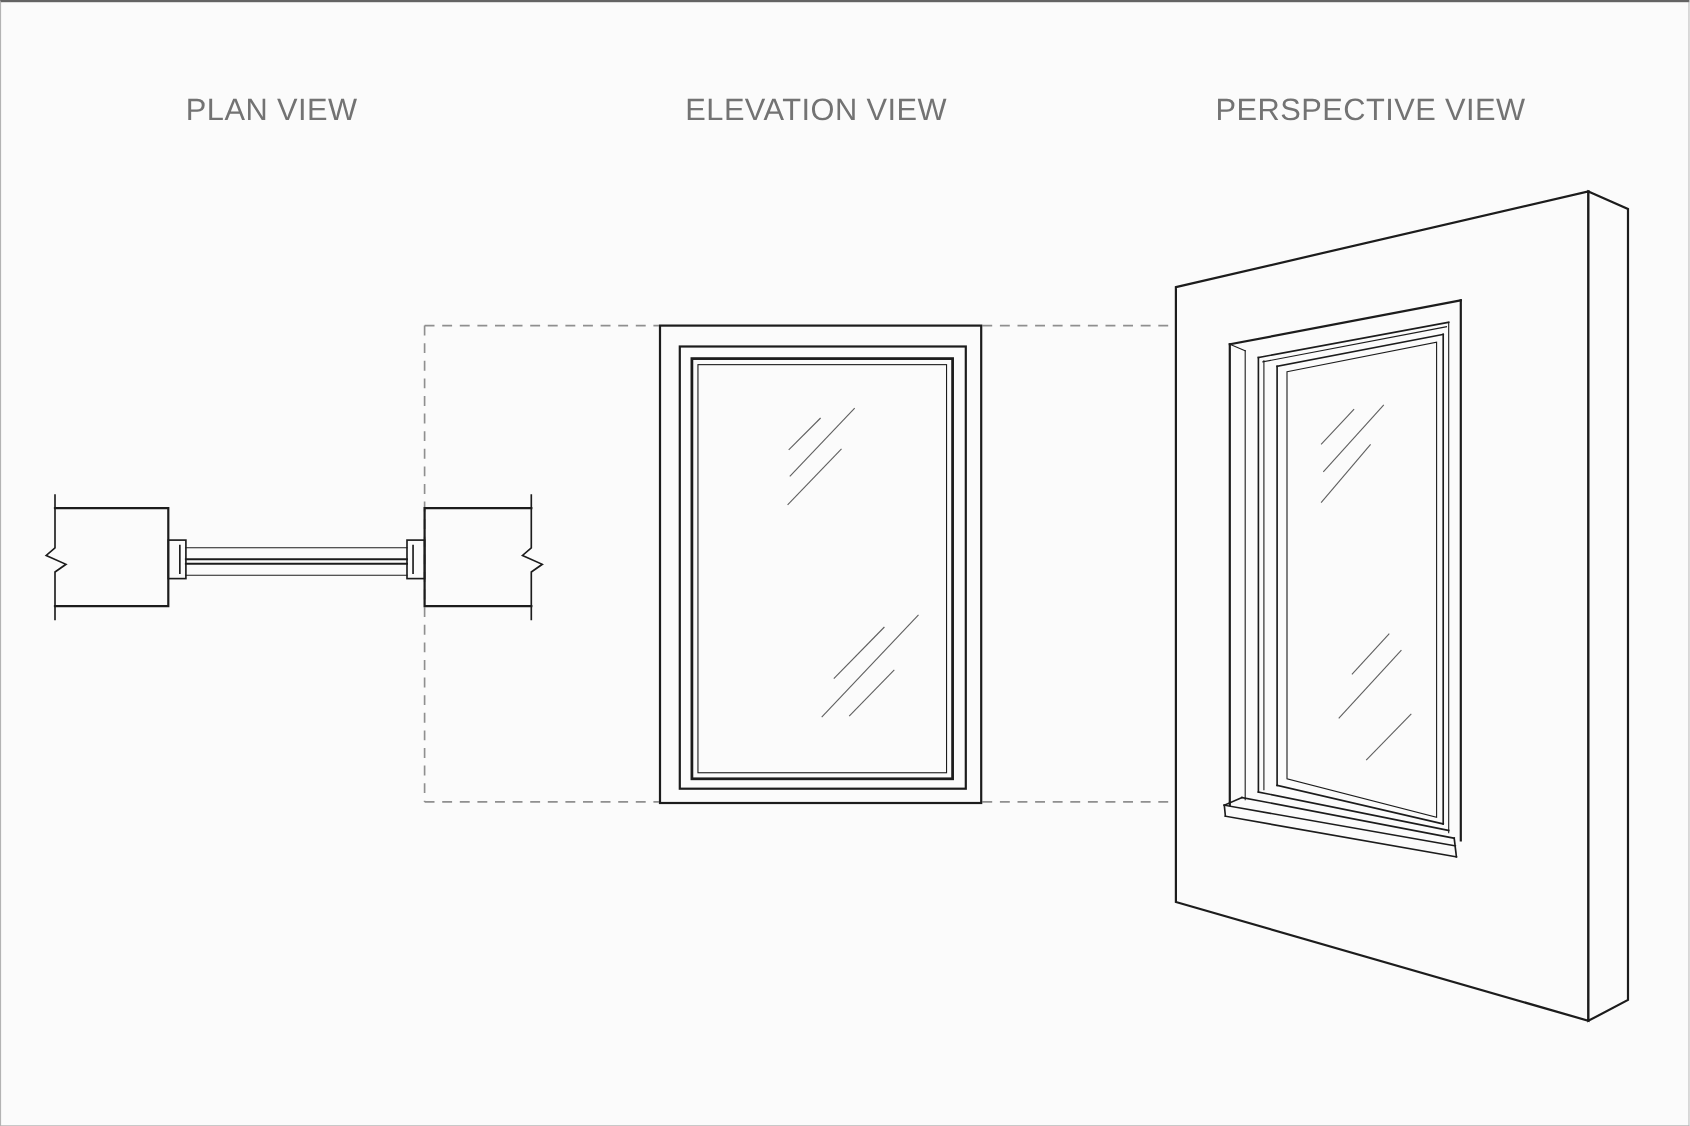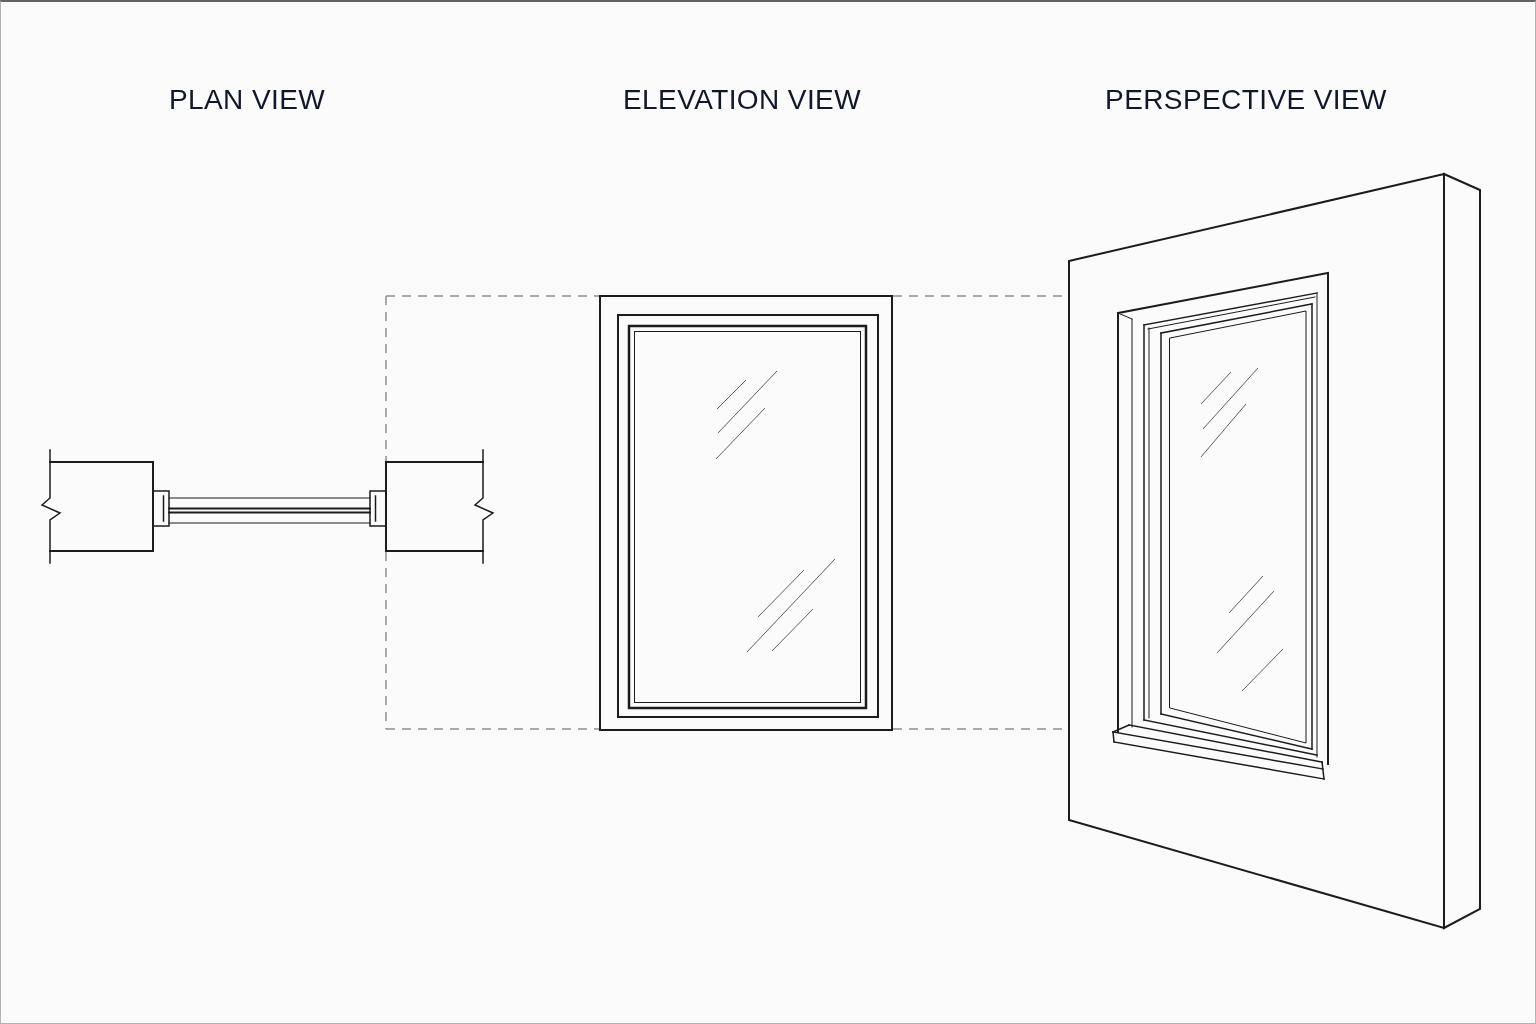--- a/index.html
+++ b/index.html
@@ -13,21 +13,21 @@
     overflow:hidden;
     font-family:"Liberation Sans", sans-serif;
   }
   .view-title{
     position:absolute;
     top:82px;
     transform:translateX(-50%);
     font-size:28px;
     font-weight:500;
     letter-spacing:.4px;
-    color:#0f172a;
+    color:#737373;
     white-space:nowrap;
   }
   .title-plan{left:246px;}
   .title-elevation{left:741px;}
   .title-perspective{left:1245px;}
   svg.drawing{position:absolute;left:0;top:0;width:1536px;height:1024px;}
   .ln{stroke:var(--ink,#1c1c1c);fill:none;stroke-linecap:square;stroke-linejoin:miter;}
   .w1{stroke-width:1;}
   .w15{stroke-width:1.5;}
   .w18{stroke-width:1.8;}

